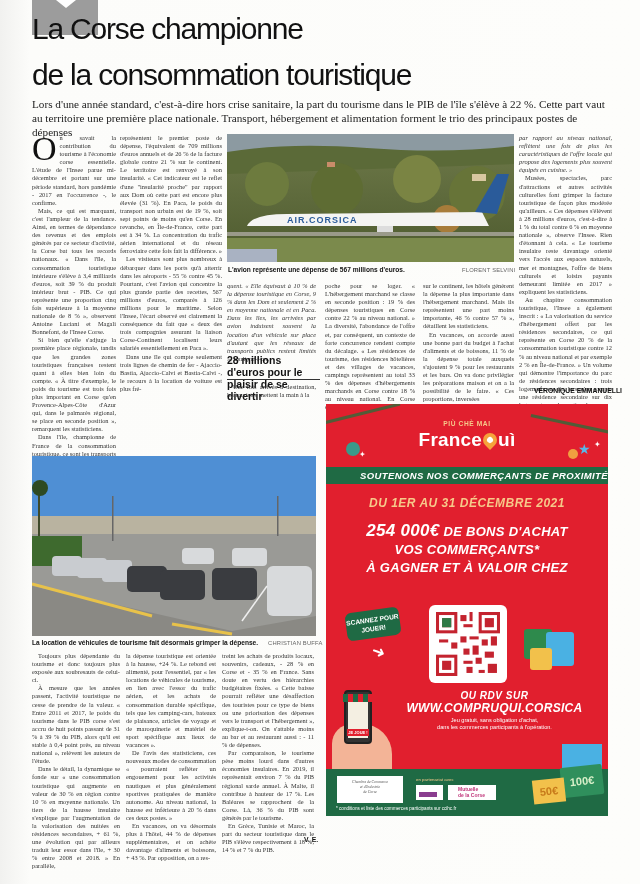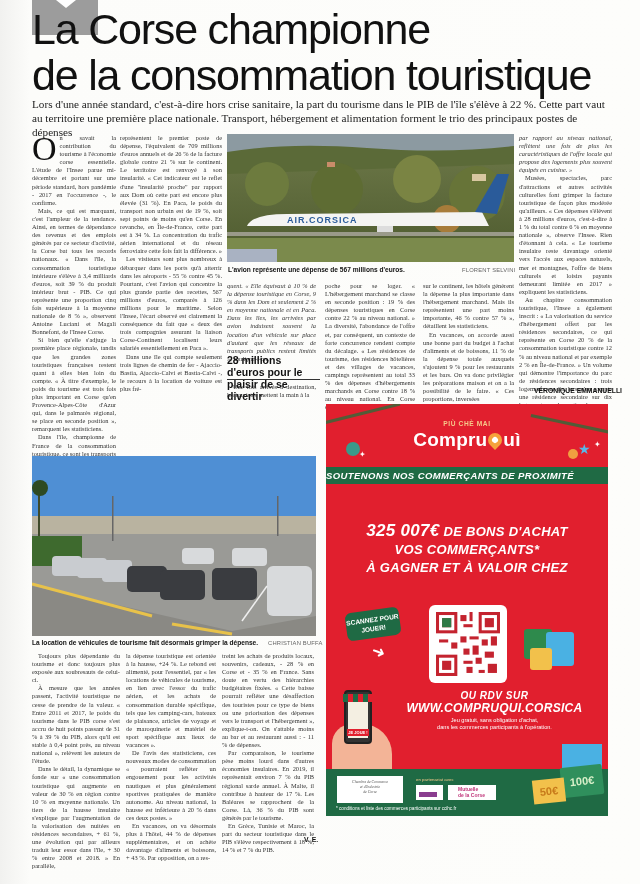--- a/index.html
+++ b/index.html
@@ -1,21 +1,21 @@
 <!DOCTYPE html>
 <html><head>
 <meta charset="utf-8">
 <style>
   * { box-sizing: border-box; margin: 0; padding: 0; }
   html, body { width: 640px; height: 884px; overflow: hidden; background: #fdfdfb; }
   body { font-family: "Liberation Serif", serif; color: #1a1a1a; position: relative; }
   .page { position: absolute; left: 0; top: 0; width: 640px; height: 884px; background: linear-gradient(90deg, #f1f1ef 0px, #fcfcfa 30px, #fdfdfb 100%); }
   .corner-tab { position: absolute; left: 32px; top: 0; width: 66px; height: 35px; background: #8c8c8c; opacity: 0.85; }
   .corner-tab::after { content: ""; position: absolute; left: 24px; top: 0; border-left: 10px solid transparent; border-right: 10px solid transparent; border-top: 8px solid #fff; }
-  .headline { position: absolute; left: 32px; top: 6px; font-family: "Liberation Sans", sans-serif; font-size: 43px; line-height: 46px; letter-spacing: -1.2px; font-weight: normal; color: #111; }
+  .headline { position: absolute; left: 32px; top: 6px; font-family: "Liberation Sans", sans-serif; font-size: 30px; line-height: 46px; letter-spacing: -1.2px; font-weight: normal; color: #111; }
   .lede { position: absolute; left: 32px; top: 97px; width: 580px; font-size: 11.2px; line-height: 14px; color: #222; }
   .col { position: absolute; font-size: 6.4px; line-height: 8.1px; text-align: justify; color: #333; }
   .col p { text-indent: 6px; }
   .col p.noindent { text-indent: 0; }
   .col i, .col .it { font-style: italic; }
   .dropcap { float: left; font-size: 34px; line-height: 28px; margin: 1px 3px 0 0; font-family: "Liberation Serif", serif; color: #111; }
   .photo { position: absolute; overflow: hidden; }
   .caption { position: absolute; font-family: "Liberation Sans", sans-serif; font-size: 6.6px; font-weight: bold; color: #111; }
   .credit { position: absolute; font-family: "Liberation Sans", sans-serif; font-size: 5.8px; color: #666; text-transform: uppercase; letter-spacing: 0.2px; }
   .subhead { position: absolute; font-family: "Liberation Sans", sans-serif; font-weight: bold; font-size: 10.5px; line-height: 12px; color: #111; }
@@ -23,21 +23,21 @@
   .section-title { position: absolute; left: 32px; top: 401px; font-family: "Liberation Sans", sans-serif; font-size: 22px; line-height: 23px; letter-spacing: -0.6px; color: #111; }
   .signature { position: absolute; font-family: "Liberation Sans", sans-serif; font-weight: bold; font-size: 6.8px; color: #111; }
   
   .ad { position: absolute; left: 326px; top: 404px; width: 282px; height: 412px; background: #e11f2e; overflow: hidden; font-family: "Liberation Sans", sans-serif; }
   .ad .branch { position: absolute; width: 100px; height: 40px; border-top: 3px solid #2e6b3a; transform: rotate(-14deg); opacity: 0.8; }
   .ad .ornament { position: absolute; border-radius: 50%; }
   .ad-top { position: absolute; left: 0; top: 16px; width: 100%; text-align: center; color: #f6c98a; font-size: 6.6px; font-weight: bold; letter-spacing: 0.6px; }
   .ad-brand { position: absolute; left: 0; top: 25px; width: 100%; text-align: center; color: #fff; font-size: 19px; font-weight: bold; letter-spacing: 0.2px; }
   .ad-brand .pin { display: inline-block; width: 14px; height: 14px; border-radius: 50% 50% 50% 0; transform: rotate(-45deg); background: #f6a23b; vertical-align: -1px; margin: 0 1px; position: relative; }
   .ad-brand .pin::after { content: ""; position: absolute; left: 4px; top: 4px; width: 6px; height: 6px; border-radius: 50%; background: #fff; }
-  .ad-banner { position: absolute; left: 0; top: 63px; width: 100%; height: 17px; background: #1f6a44; color: #fff; text-align: left; font-size: 9.5px; line-height: 17px; font-weight: bold; letter-spacing: 0.4px; font-style: italic; }
+  .ad-banner { position: absolute; left: 0; top: 63px; width: 100%; height: 17px; background: #1f6a44; color: #fff; text-align: right; font-size: 9.5px; line-height: 17px; font-weight: bold; letter-spacing: 0.4px; font-style: italic; }
   .ad-dates { position: absolute; left: 0; top: 92px; width: 100%; text-align: center; color: #f6c98a; font-size: 12px; font-weight: bold; letter-spacing: 0.5px; font-style: italic; }
   .ad-amount { position: absolute; left: 0; top: 118px; width: 100%; text-align: center; color: #fff; font-weight: bold; font-style: italic; font-size: 13px; line-height: 18px; letter-spacing: 0.3px; }
   .ad-amount .big { font-size: 17px; }
   .ad-scan { position: absolute; left: 20px; top: 206px; width: 54px; height: 28px; background: #1f6a44; color: #fff; border-radius: 6px; transform: rotate(-8deg); text-align: center; font-size: 6.6px; line-height: 9px; font-weight: bold; padding-top: 5px; }
   .ad-arrow { position: absolute; left: 46px; top: 238px; color: #fff; font-size: 16px; transform: rotate(20deg); }
   .ad-qr { position: absolute; left: 103px; top: 201px; width: 78px; height: 78px; background: #fff; border-radius: 6px; padding: 7px; }
   .ad-qr svg { width: 64px; height: 64px; display: block; }
   .ad-bag { position: absolute; border-radius: 3px; }
   .ad-rdv { position: absolute; left: 0; top: 286px; width: 100%; padding-left: 55px; text-align: center; color: #fff; font-weight: bold; font-style: italic; }
   .ad-rdv .l1 { font-size: 10px; letter-spacing: 0.5px; }
@@ -196,24 +196,25 @@
   <div class="ad">
     <div class="branch" style="left:-20px; top:10px;"></div>
     <div class="branch" style="left:200px; top:20px; transform:rotate(12deg);"></div>
     <div class="ornament" style="left:20px; top:38px; width:14px; height:14px; background:#3a9a8a;"></div>
     <div class="ornament" style="left:242px; top:45px; width:10px; height:10px; background:#f0a040;"></div>
     <div style="position:absolute; left:252px; top:37px; color:#5ab6e8; font-size:14px;">★</div>
     <div style="position:absolute; left:33px; top:46px; color:#fff; font-size:8px;">✦</div>
     <div style="position:absolute; left:268px; top:36px; color:#fff; font-size:8px;">✦</div>
 
     <div class="ad-top">PIÙ CHÈ MAI</div>
-    <div class="ad-brand"><span>Compru</span><span class="pin"></span><span>uì</span></div>
+    <div class="ad-brand"><span>France</span><span class="pin"></span><span>uì</span></div>
     <div class="ad-banner">SOUTENONS NOS COMMERÇANTS DE PROXIMITÉ</div>
+    <div class="ad-dates">DU 1ER AU 31 DÉCEMBRE 2021</div>
     <div class="ad-amount">
-      <div><span class="big">325 007€</span> <span>DE BONS D'ACHAT</span></div>
+      <div><span class="big">254 000€</span> <span>DE BONS D'ACHAT</span></div>
       <div>VOS COMMERÇANTS*</div>
       <div>À GAGNER ET À VALOIR CHEZ</div>
     </div>
 
     <div class="ad-scan">SCANNEZ POUR JOUER!</div>
     <div class="ad-arrow">➜</div>
     <div class="ad-qr">
       <svg viewBox="0 0 21 21">
         <rect width="21" height="21" fill="#fff"></rect>
         <g fill="#c4232f">

